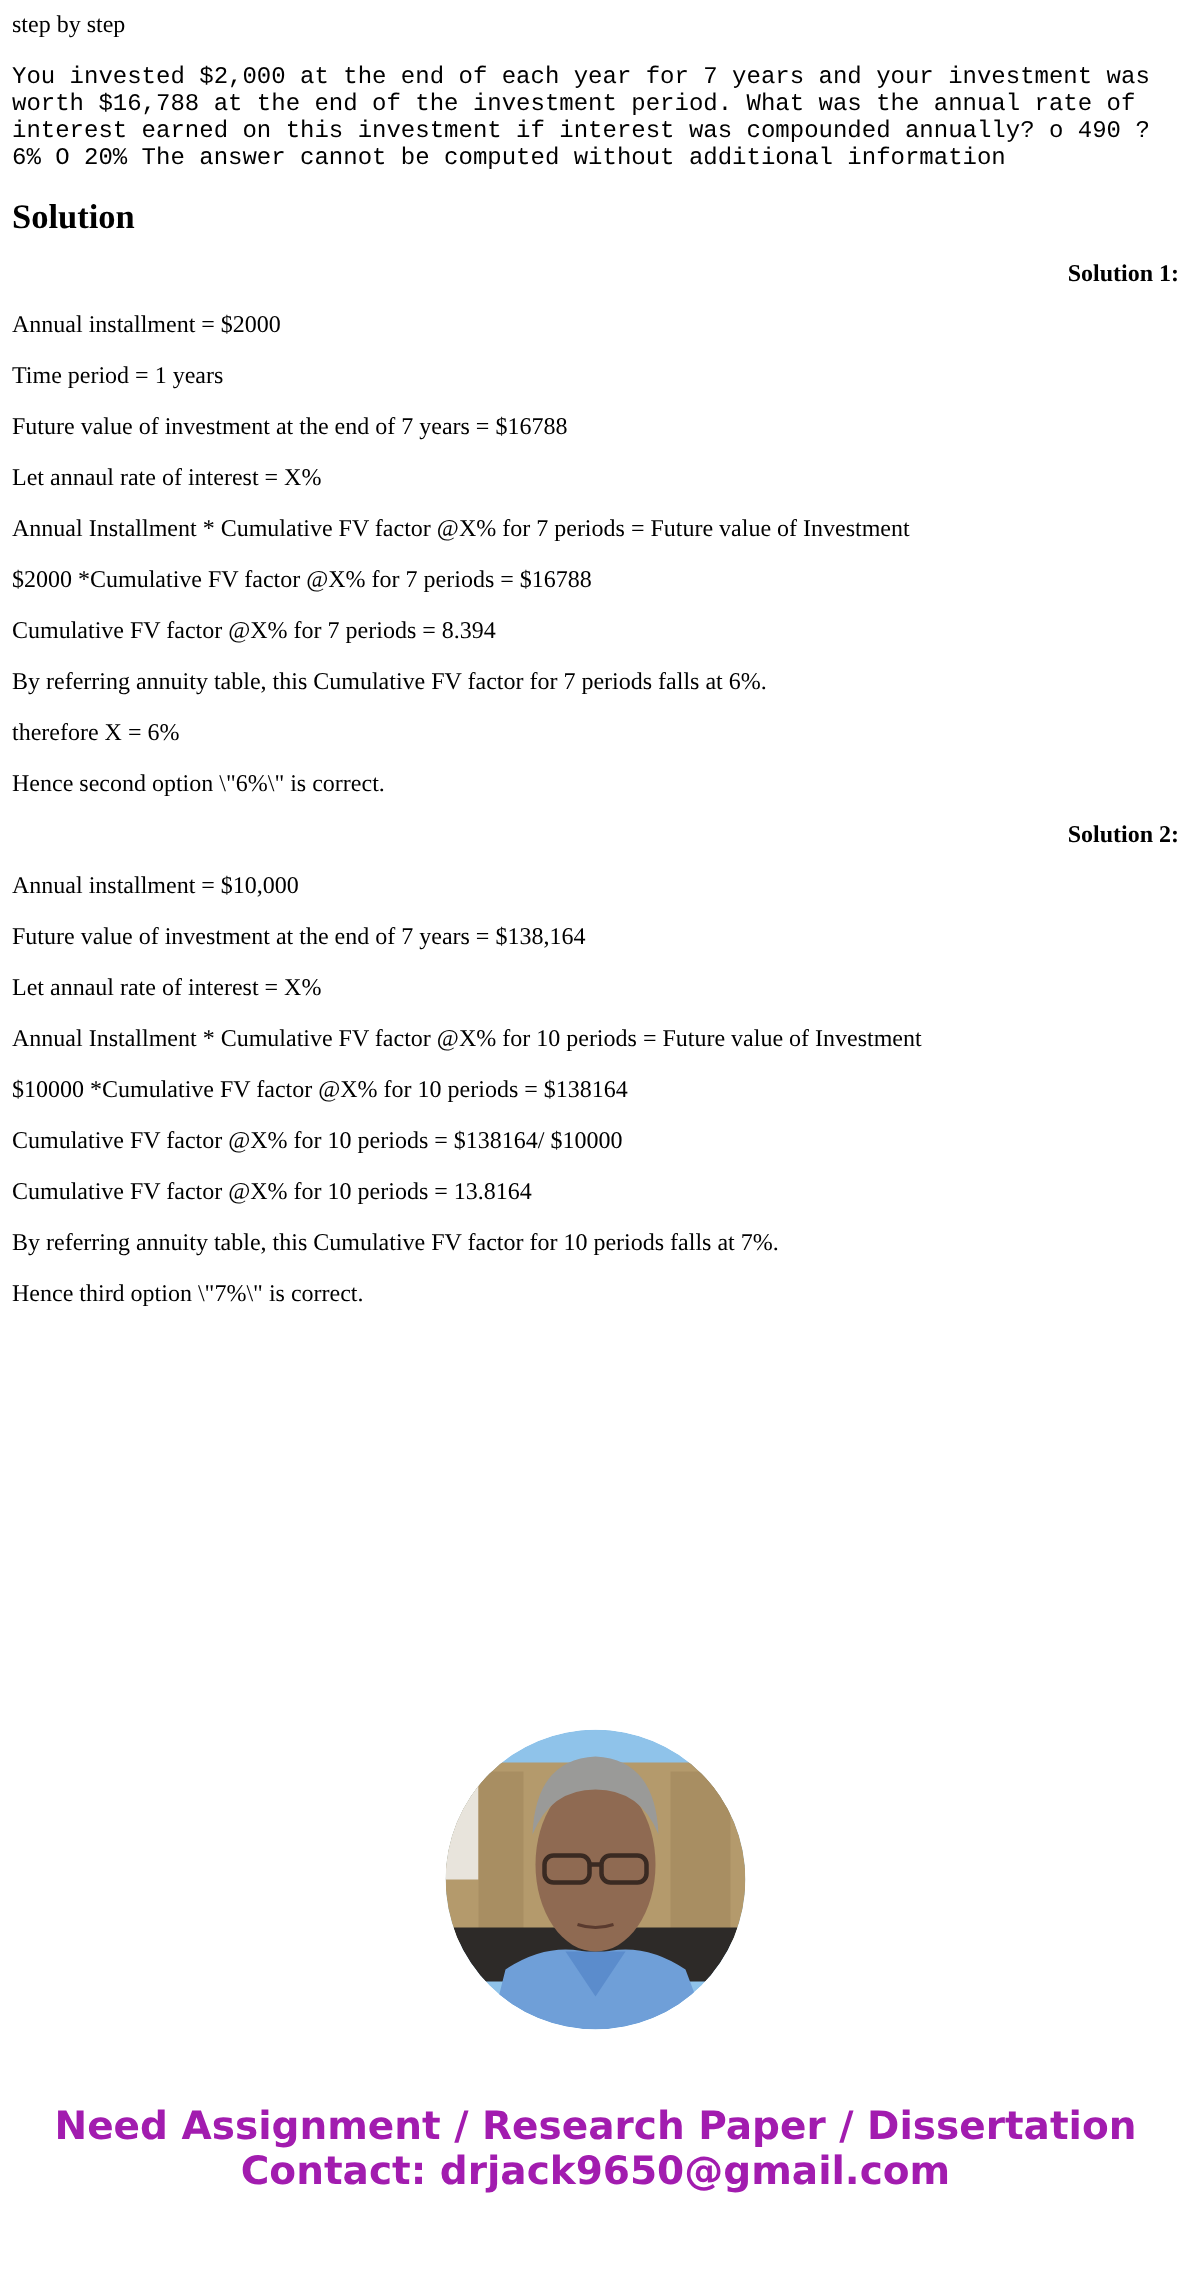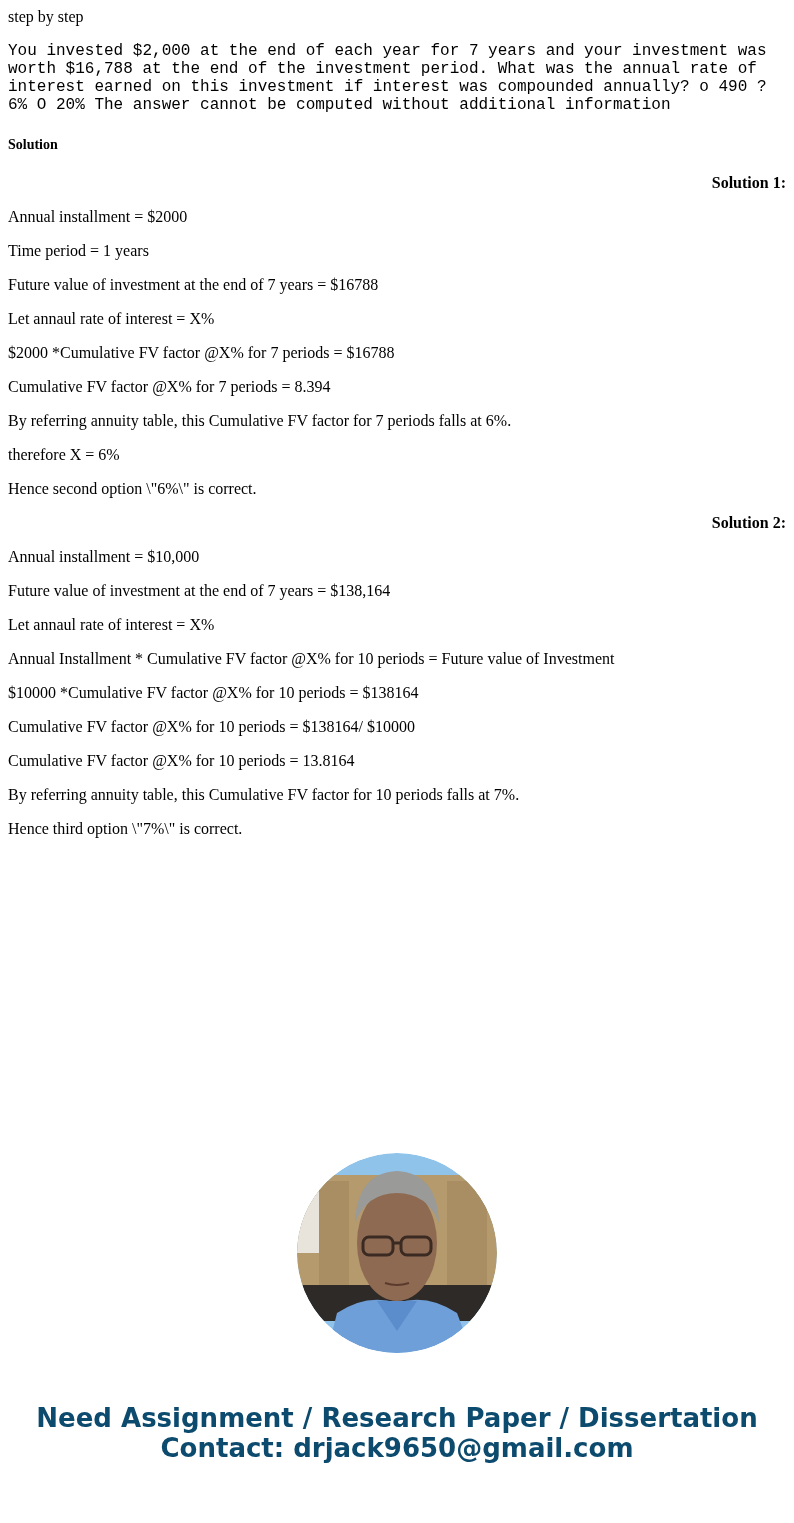--- a/index.html
+++ b/index.html
@@ -24,21 +24,21 @@
       width: 778px;
     }
     p {
       margin: 0 0 16px 0;
     }
     .intro {
       margin-bottom: 16px;
       font-family: Liberation Mono, monospace;
     }
     h3 {
-      font-size: 14px;
+      font-size: 23px;
       font-weight: bold;
       margin: 20px 0 18px 0;
       line-height: 22px;
     }
     .sol-title {
       font-weight: bold;
       text-align: right;
     }
     .avatar {
       position: absolute;
@@ -52,38 +52,39 @@
     .footer {
       position: absolute;
       left: 0;
       top: 1403px;
       width: 794px;
       text-align: center;
       font-family: "DejaVu Sans", sans-serif;
       font-weight: bold;
       font-size: 26px;
       line-height: 30px;
-      color: #0c4a6e;
+      color: #a21caf;
     }
   </style>
 </head>
 <body>
 
 <div class="content">
   <p>step by step</p>
   <p class="intro">You invested $2,000 at the end of each year for 7 years and your investment was worth $16,788 at the end of the investment period. What was the annual rate of interest earned on this investment if interest was compounded annually? o 490 ? 6% O 20% The answer cannot be computed without additional information</p>
 
   <h3>Solution</h3>
 
   <div>
     <p class="sol-title">Solution 1:</p>
     <p>Annual installment = $2000</p>
     <p>Time period = 1 years</p>
     <p>Future value of investment at the end of 7 years = $16788</p>
     <p>Let annaul rate of interest = X%</p>
+    <p>Annual Installment * Cumulative FV factor @X% for 7 periods = Future value of Investment</p>
     <p>$2000 *Cumulative FV factor @X% for 7 periods = $16788</p>
     <p>Cumulative FV factor @X% for 7 periods = 8.394</p>
     <p>By referring annuity table, this Cumulative FV factor for 7 periods falls at 6%.</p>
     <p>therefore X = 6%</p>
     <p>Hence second option \"6%\" is correct.</p>
   </div>
 
   <div>
     <p class="sol-title">Solution 2:</p>
     <p>Annual installment = $10,000</p>

